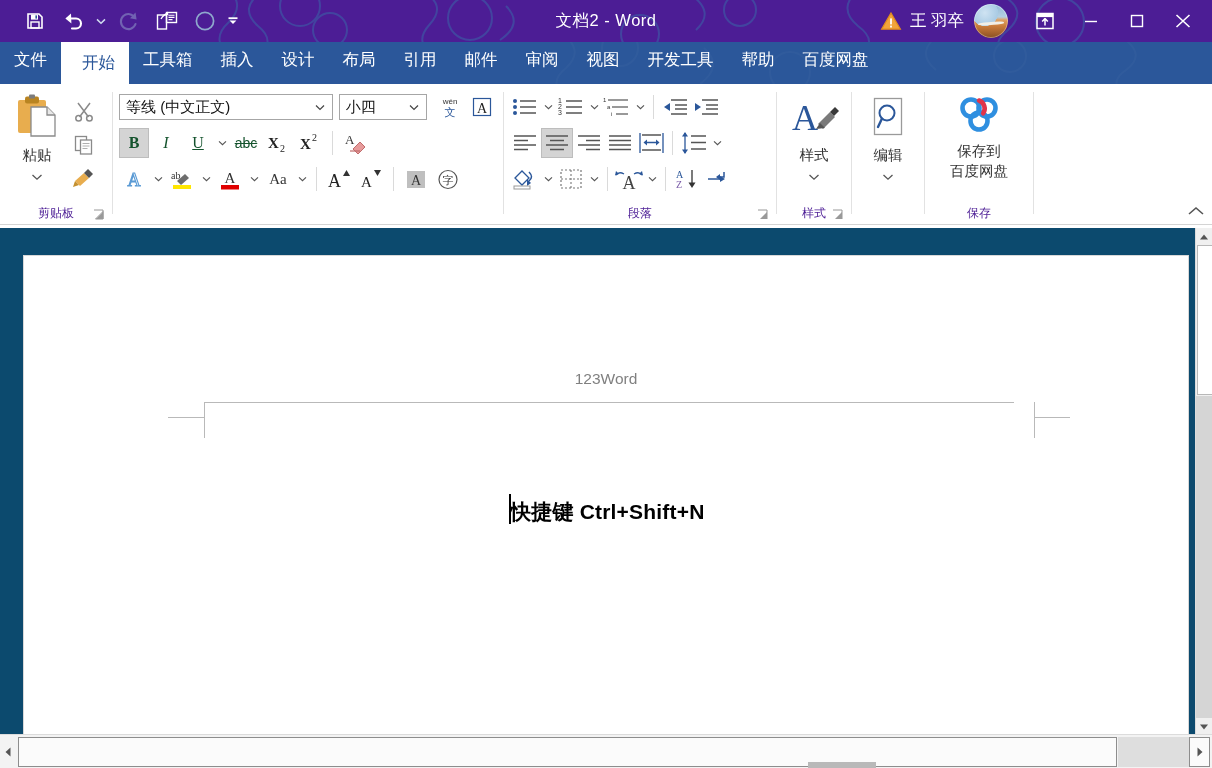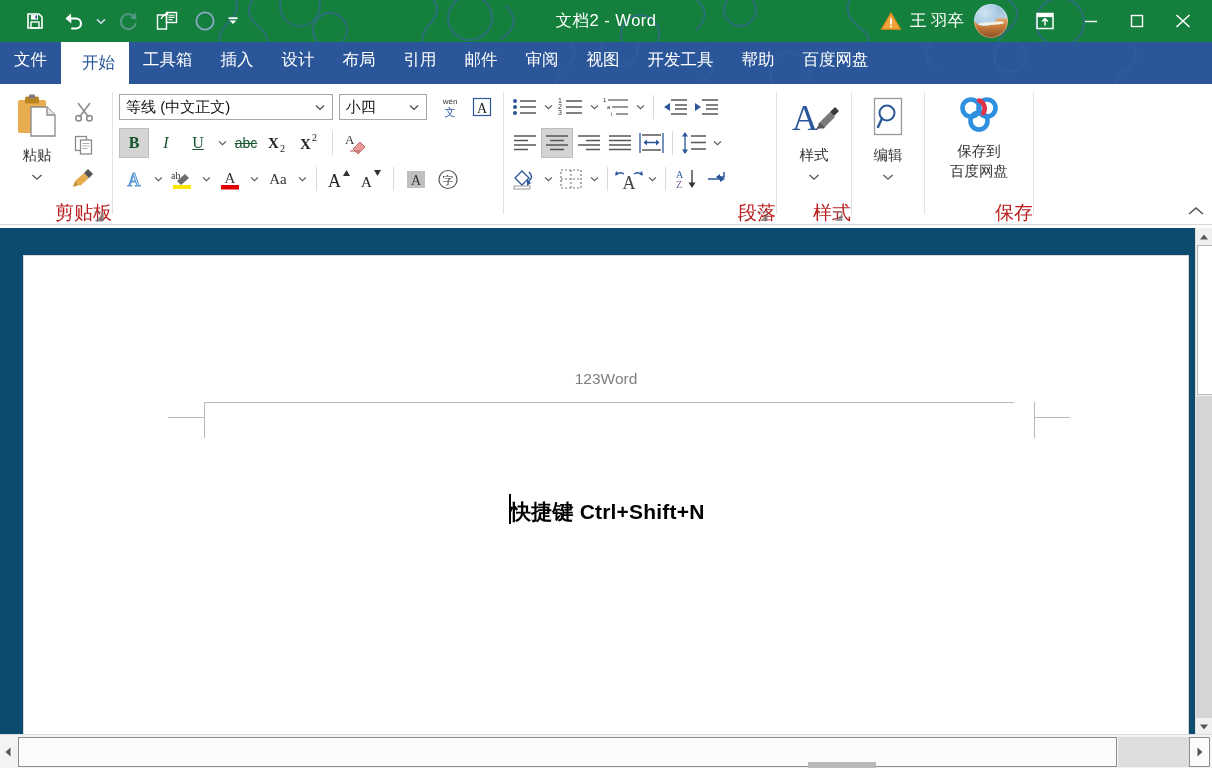--- a/index.html
+++ b/index.html
@@ -6,21 +6,21 @@
   body{
     width:1212px;height:768px;overflow:hidden;
     font-family:"Liberation Sans","DejaVu Sans",sans-serif;
     background:#fff;
     -webkit-font-smoothing:antialiased;
   }
   .app{position:relative;width:1212px;height:768px;}
 
   
   .titlebar{
-    position:relative;height:42px;background:#15803d;
+    position:relative;height:42px;background:#4c1d95;
     display:flex;align-items:center;overflow:hidden;
   }
   .titlebar .pattern{
     position:absolute;inset:0;pointer-events:none;opacity:.55;
   }
   .qat{display:flex;align-items:center;gap:0px;padding-left:16px;z-index:2;}
   .qat-btn{
     width:38px;height:30px;display:flex;align-items:center;justify-content:center;
     color:#fff;
   }
@@ -69,21 +69,21 @@
   .share{display:flex;align-items:center;color:#fff;font-size:16.5px;padding:0 14px 0 6px;height:36px;gap:7px;}
 
   
   .ribbon{
     height:140px;background:#fff;border-bottom:1px solid #d4d4d4;
     display:flex;align-items:stretch;position:relative;
   }
   .grp{position:relative;display:flex;flex-direction:column;padding-top:6px;}
   .grp-body{flex:1;display:flex;align-items:flex-start;padding:0 6px;}
   .grp-label{
-    height:22px;line-height:22px;text-align:right;font-size:19px;color:#b91c1c;
+    height:22px;line-height:22px;text-align:center;font-size:12px;color:#4c1d95;
     position:relative;
   }
   .grp-sep{width:1px;background:#e2e2e2;margin:8px 0 10px 0;}
   .launcher{
     position:absolute;right:6px;bottom:3px;width:14px;height:14px;opacity:.75;
   }
 
   
   .clip{width:112px;}
   .paste-big{

